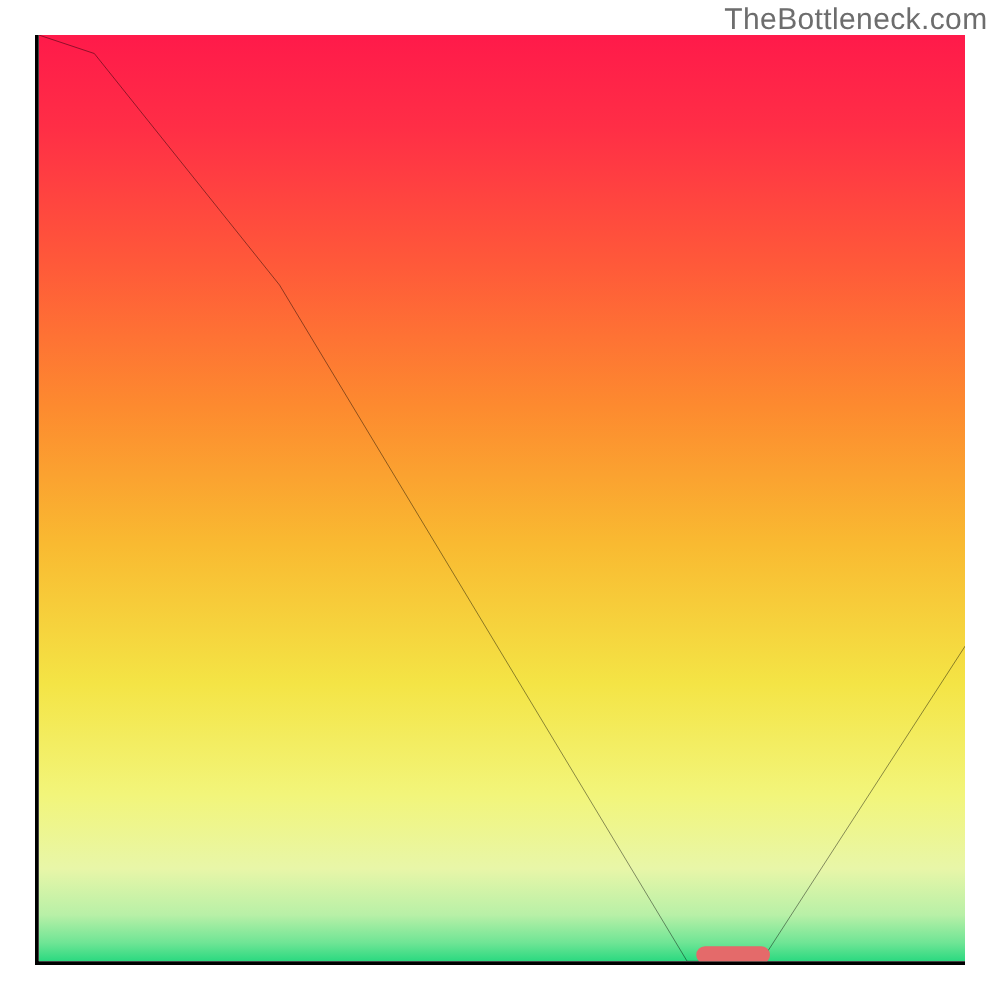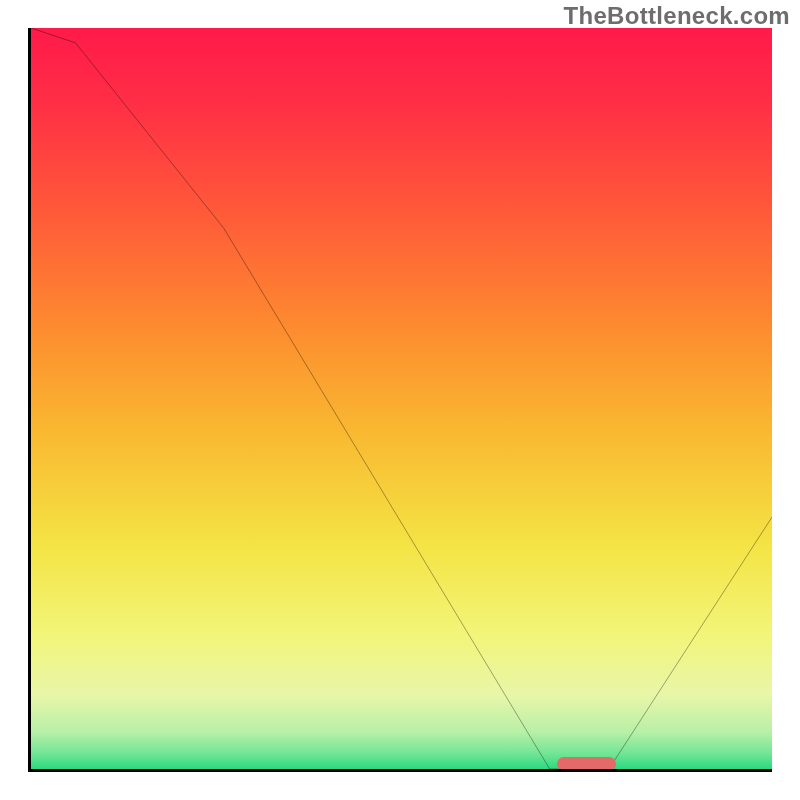--- a/index.html
+++ b/index.html
@@ -16,21 +16,21 @@
     width: 800px;
     height: 800px;
     background: #fff;
   }
   .watermark {
     position: absolute;
     top: 2px;
     right: 10px;
     color: #6d6d6d;
     font-size: 24px;
-    font-weight: 700;
+    font-weight: 400;
     letter-spacing: 0.3px;
   }
   .plot-area {
     position: absolute;
     left: 28px;
     top: 28px;
     width: 744px;
     height: 744px;
     border-left: 3px solid #000;
     border-bottom: 3px solid #000;

